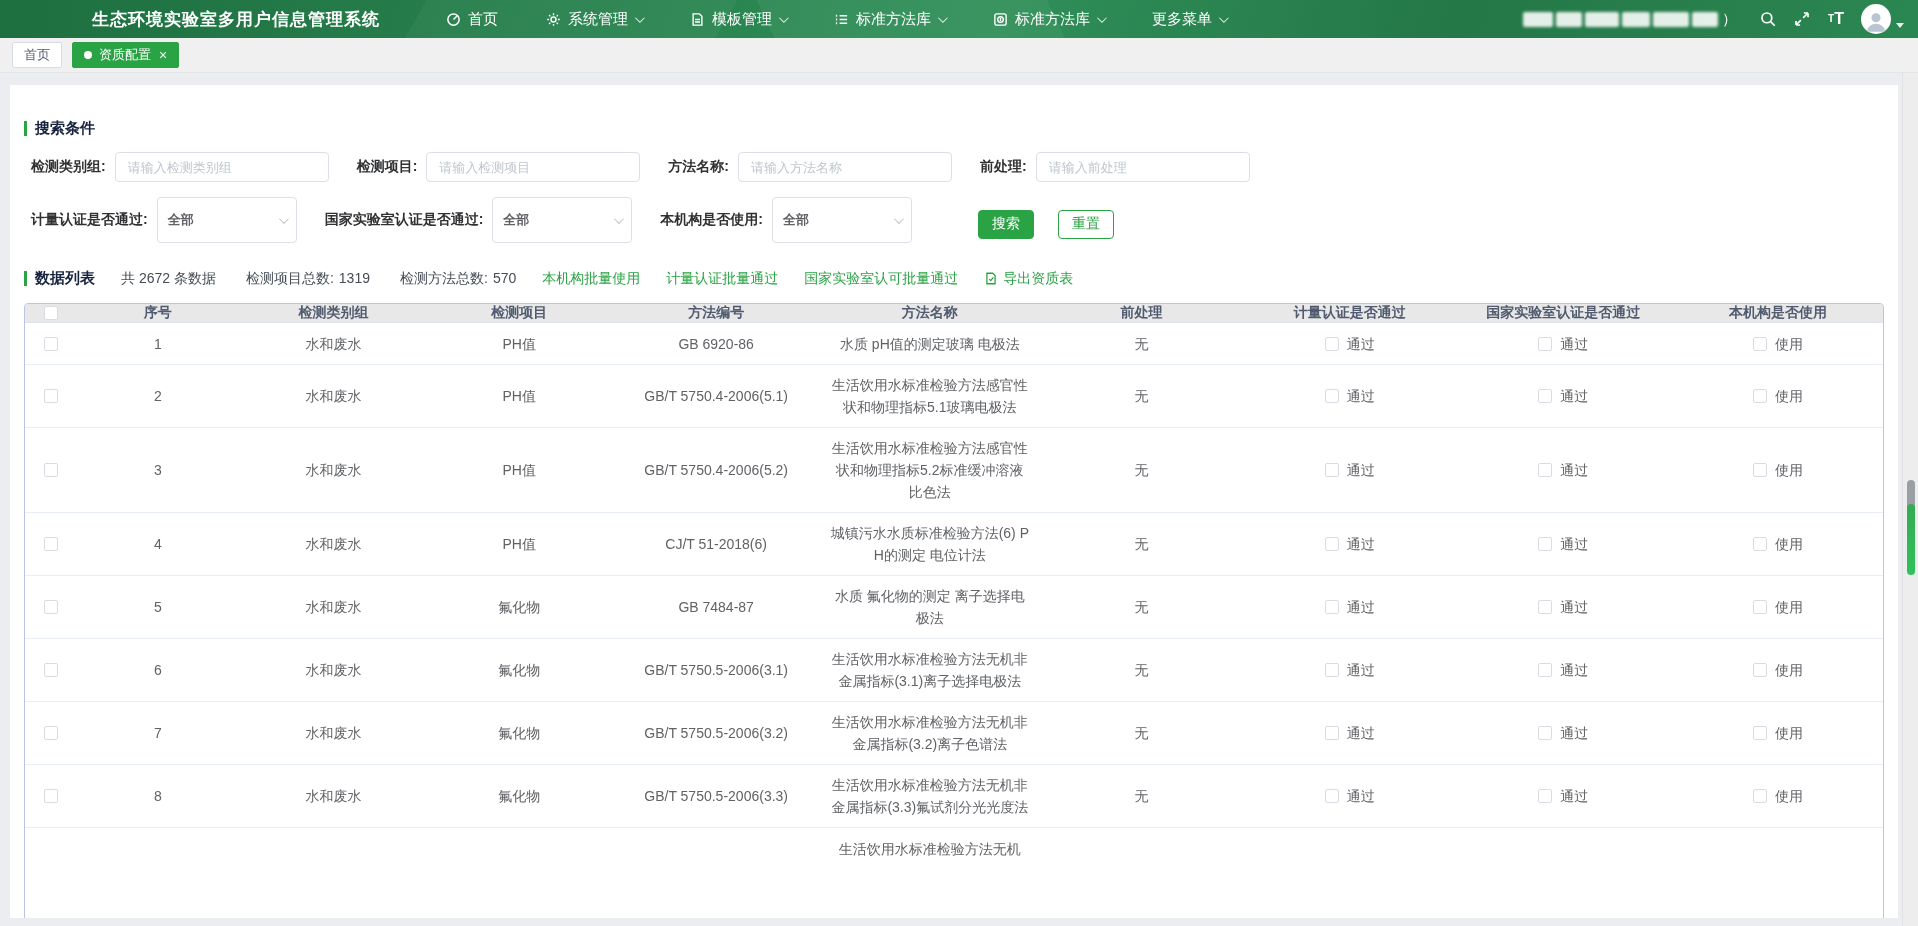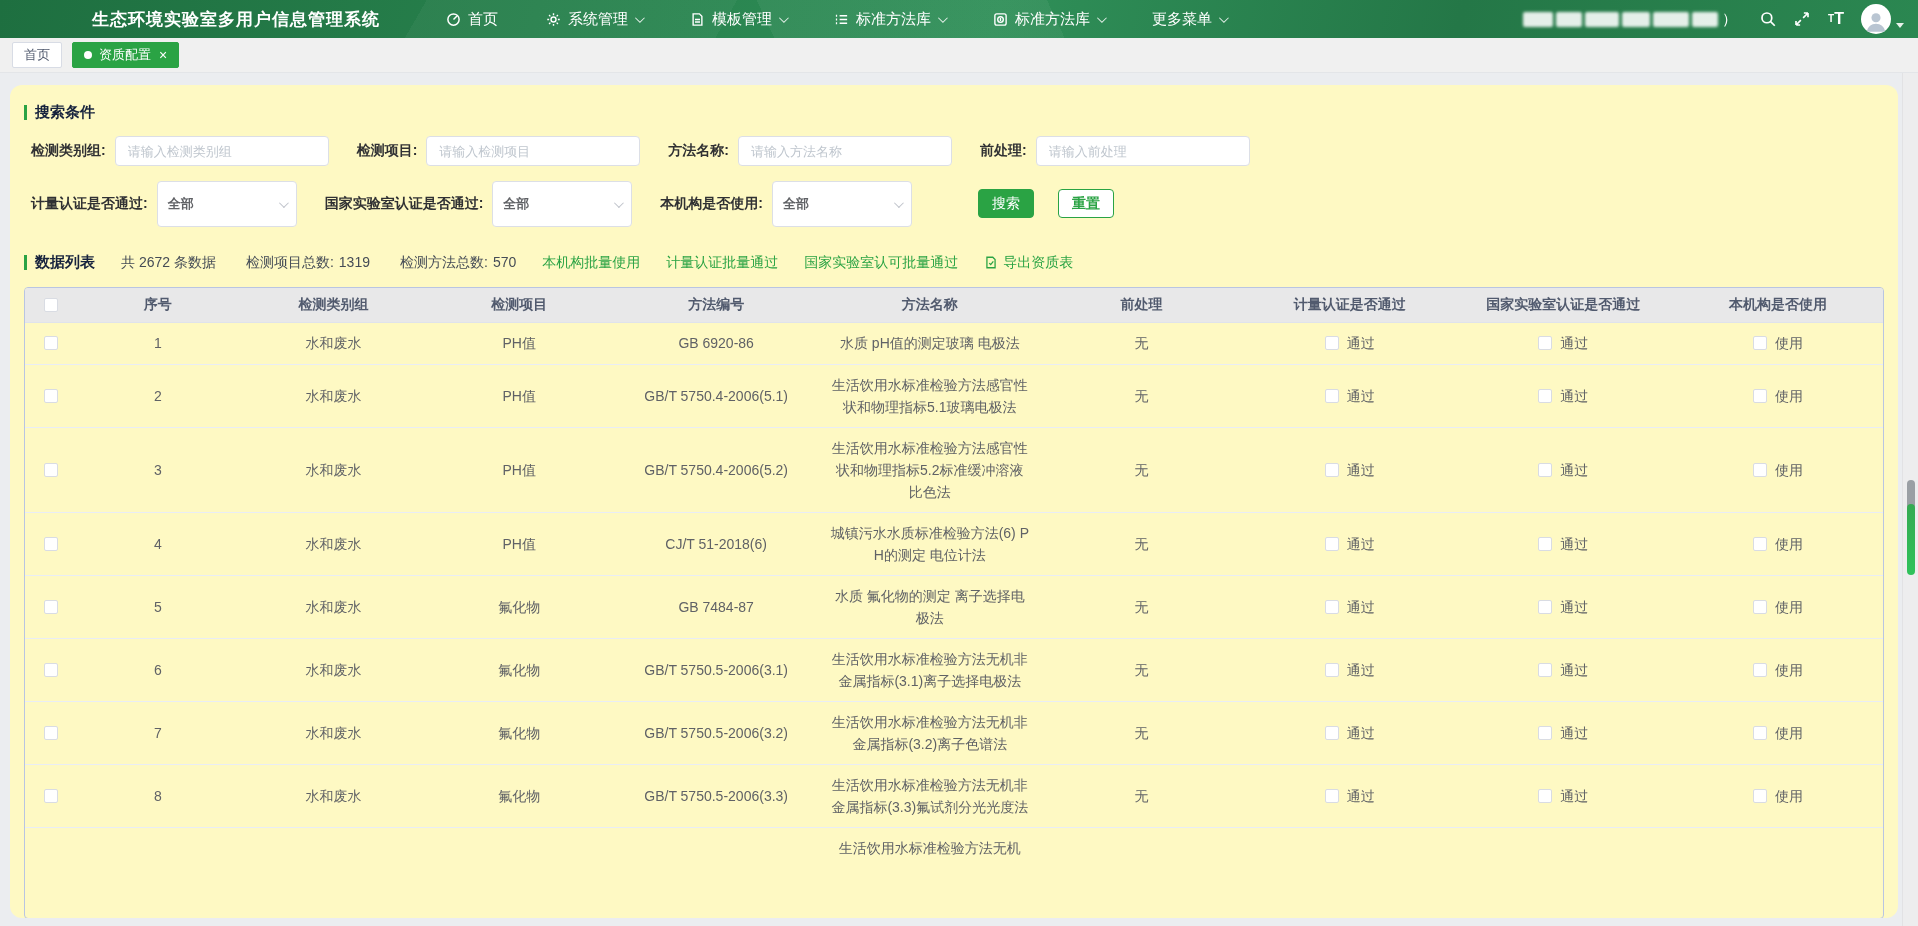--- a/index.html
+++ b/index.html
@@ -29,49 +29,49 @@
   .caret-down { width:0; height:0; border-left:4px solid transparent; border-right:4px solid transparent; border-top:5px solid #eaf2ec; margin-left:5px; margin-top:12px; }
 
   
   .tabbar { height:35px; background:#f0f0f0; border-bottom:1px solid #e3e5e8; display:flex; align-items:center; padding-left:12px; gap:10px; }
   .tab { height:26px; padding:0 11px; background:#fff; border:1px solid #d8dce5; color:#515a6e; font-size:13px; display:flex; align-items:center; cursor:pointer; border-radius:2px; white-space:nowrap; }
   .tab.active { background:#2aa344; border-color:#2aa344; color:#fff; }
   .tab.active .dot { width:8px; height:8px; border-radius:50%; background:#fff; margin-right:7px; }
   .tab.active .close-x { margin-left:8px; font-size:14px; line-height:1; }
 
   
-  .card { position:absolute; left:10px; top:85px; width:1888px; height:833px; background:#fef9c3; border-radius:12px; padding:18px 14px 0 14px; overflow:hidden; }
+  .card { position:absolute; left:10px; top:85px; width:1888px; height:833px; background:#ffffff; border-radius:0; padding:34px 14px 0 14px; overflow:hidden; }
   .sec-head { display:flex; align-items:center; }
   .sec-bar { width:3px; height:15px; background:#2aa344; margin-right:8px; }
   .sec-title { font-weight:bold; font-size:15px; color:#17233d; }
 
   
-  .form-row { display:flex; align-items:flex-start; margin-top:14px; margin-left:7px; }
+  .form-row { display:flex; align-items:center; margin-top:14px; margin-left:7px; }
   .fgroup { display:flex; align-items:center; margin-right:28px; }
   .flabel { font-weight:bold; font-size:14px; color:#303133; margin-right:9px; white-space:nowrap; }
   .finput { width:214px; height:30px; border:1px solid #dcdfe6; border-radius:4px; padding:0 12px; font-size:13px; color:#606266; outline:none; font-family:inherit; }
   .finput::placeholder { color:#bfc6ce; }
   .fselect { width:140px; height:46px; border:1px solid #dcdfe6; border-radius:4px; padding:0 10px; font-size:13px; color:#606266; display:flex; align-items:center; justify-content:space-between; cursor:pointer; background:#fff;font-weight:bold; }
   .sel-chev { width:7px; height:7px; border-right:1.5px solid #c0c4cc; border-bottom:1.5px solid #c0c4cc; transform:rotate(45deg) translateY(-2px); }
   .btn { height:29px; padding:0 13px; border-radius:4px; font-size:14px; cursor:pointer; font-family:inherit;margin-top:8px; }
   .btn-search { background:#2aa344; color:#fff; border:1px solid #2aa344; margin-left:38px; }
-  .btn-reset { background:#fff; color:#2aa344; border:1px solid #2aa344; margin-left:24px;font-weight:bold; }
+  .btn-reset { background:#fff; color:#2aa344; border:1px solid #2aa344; margin-left:24px; }
 
   
   .dl-head { display:flex; align-items:center; margin-top:26px; }
   .dl-total { margin-left:26px; font-size:14px; color:#454c56; }
   .dl-stat { margin-left:30px; font-size:14px; color:#454c56; }
   .dl-stat b { font-weight:normal; margin-left:5px; }
   .lnk { margin-left:26px; font-size:14px; color:#2aa344; cursor:pointer; display:flex; align-items:center; white-space:nowrap; }
   .lnk svg { margin-right:5px; }
 
   
   .tbl-wrap { margin-top:15px; border:1px solid #b9c5e2; border-radius:4px; height:632px; overflow:hidden; }
   table { width:100%; border-collapse:collapse; table-layout:fixed; }
-  th { height:34px; background:#e8e8e9; color:#515a6e; font-weight:bold; font-size:14px; text-align:center; border-bottom:1px solid #dfe3ec; }
+  th { height:18px; background:#e8e8e9; color:#515a6e; font-weight:bold; font-size:14px; text-align:center; border-bottom:1px solid #dfe3ec; }
   td { padding:9px 8px; height:42px; color:#606266; font-size:14px; text-align:center; vertical-align:middle; line-height:22px; border-top:1px solid #e9edf5; word-break:break-all; }
   tbody.main tr:first-child td { border-top:none; }
   .cb { width:14px; height:14px; border:1px solid #d9dce3; border-radius:2px; background:#fff; display:inline-block; vertical-align:-2px; cursor:pointer; }
   .cb-label { margin-left:8px; }
   .cbcell { white-space:nowrap; }
 
   
   .vtrack { position:absolute; right:0; top:73px; bottom:0; width:16px; background:#ededee; border-left:1px solid #e2e2e4; }
   .vthumb-gray { position:absolute; left:4px; top:407px; width:8px; height:30px; border-radius:4px; background:#9a9fa4; }
   .vthumb-green { position:absolute; left:4px; top:431px; width:8px; height:71px; border-radius:4px; background:linear-gradient(180deg,#35aa52,#2fc25b); }

